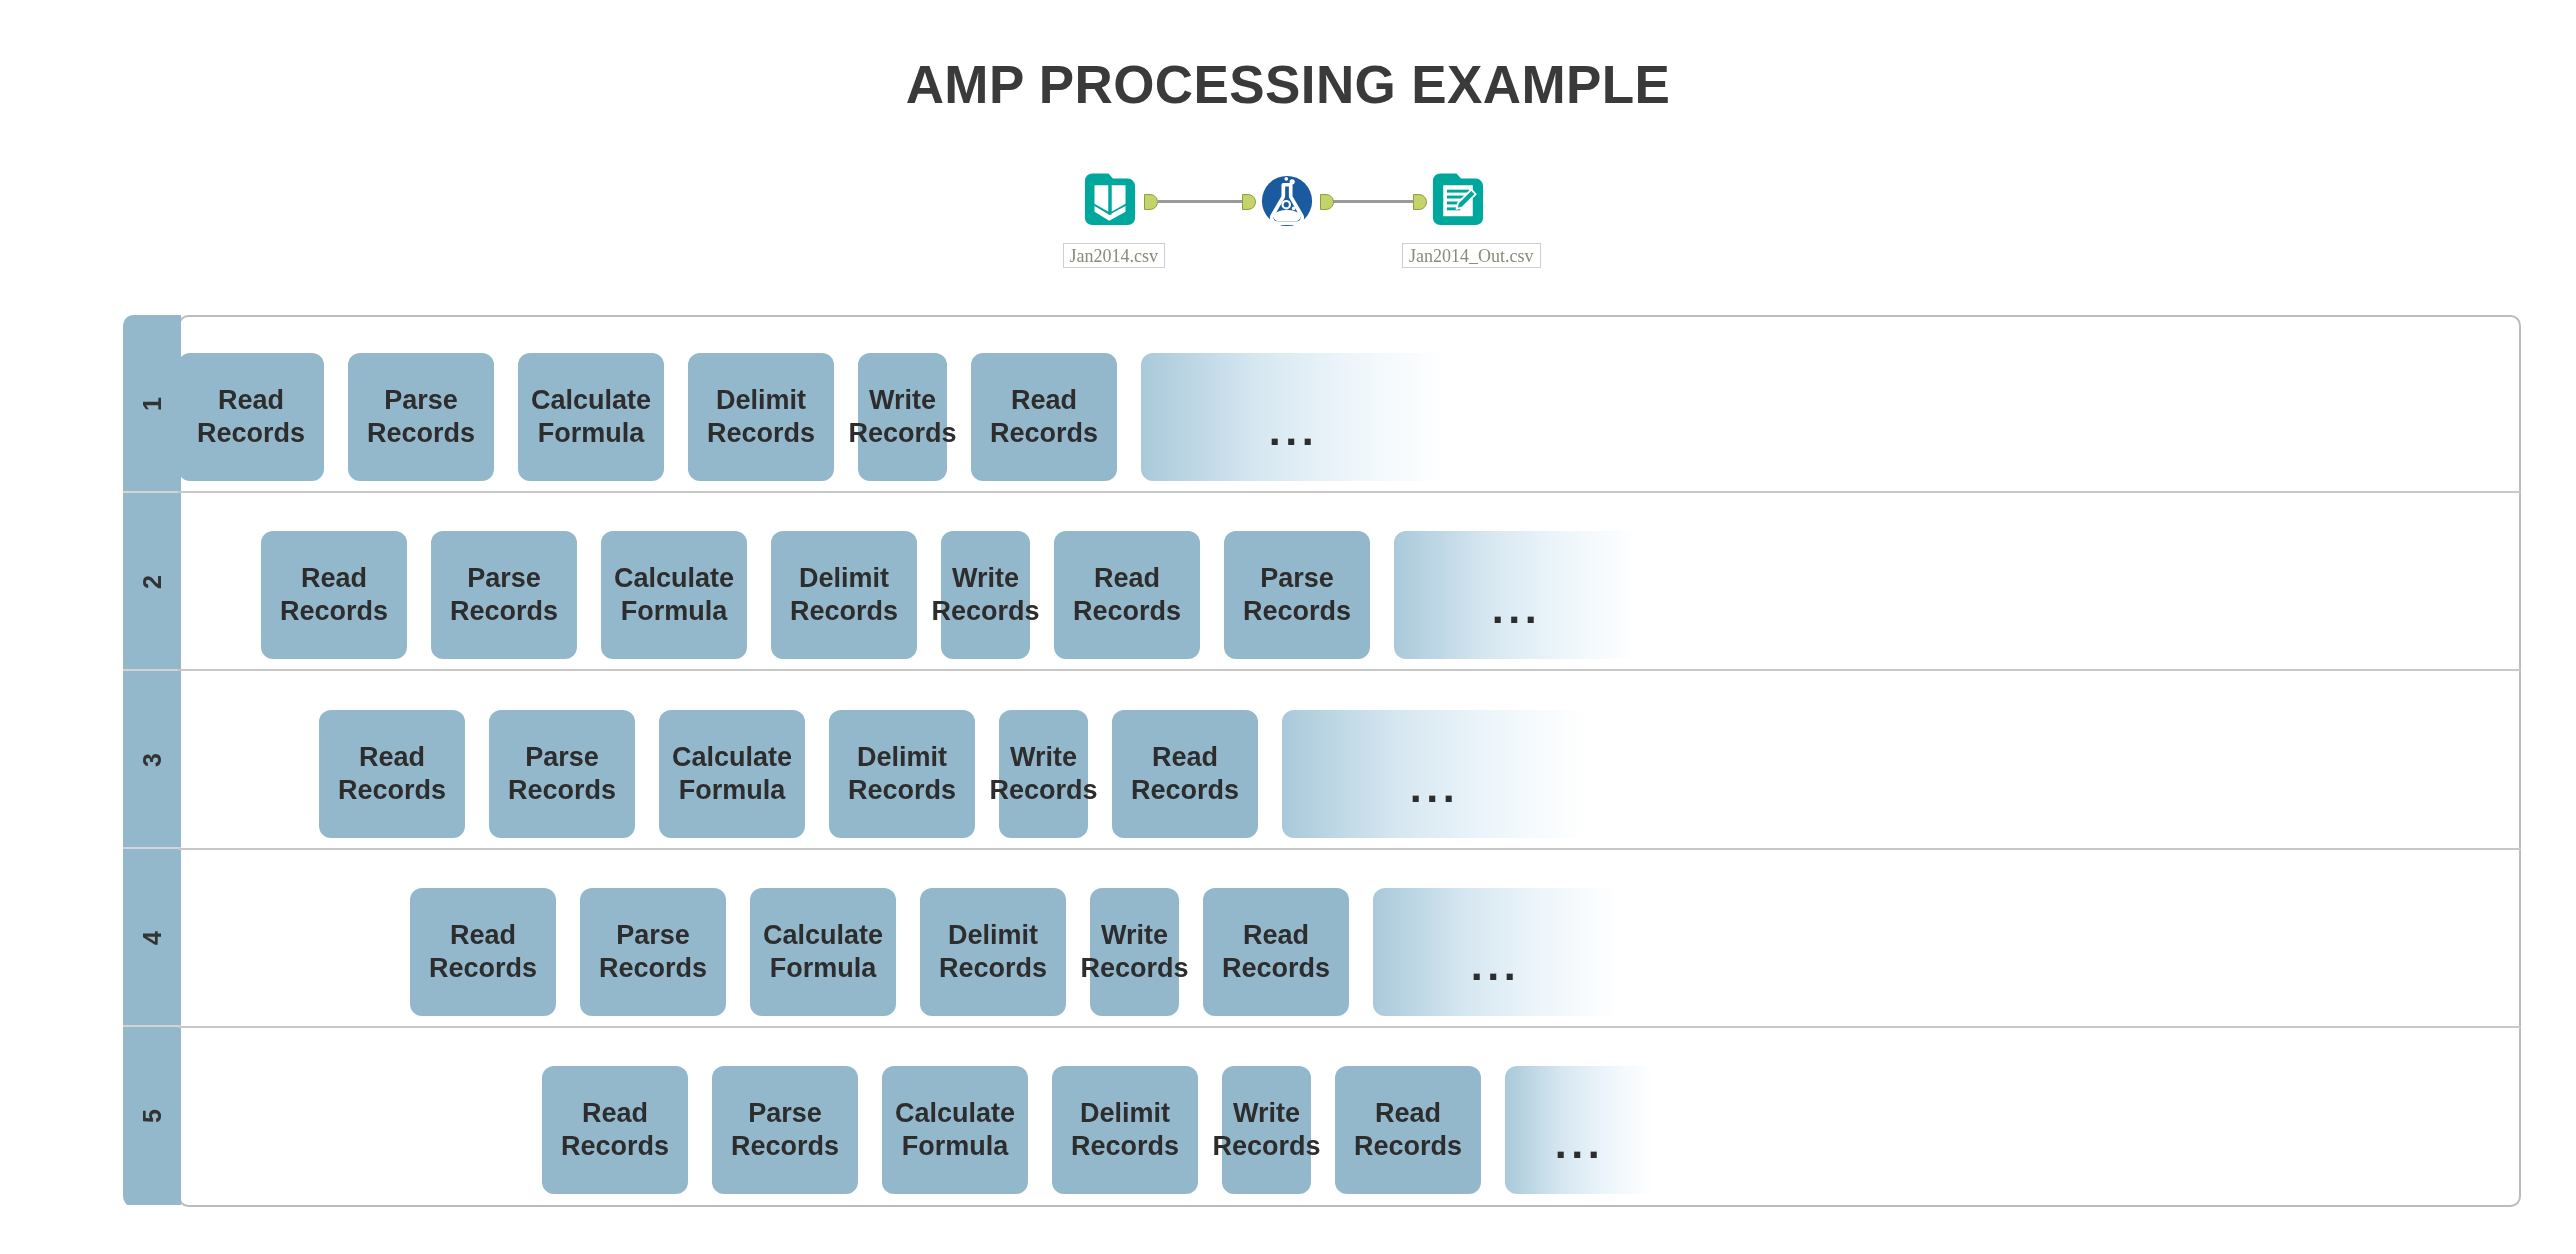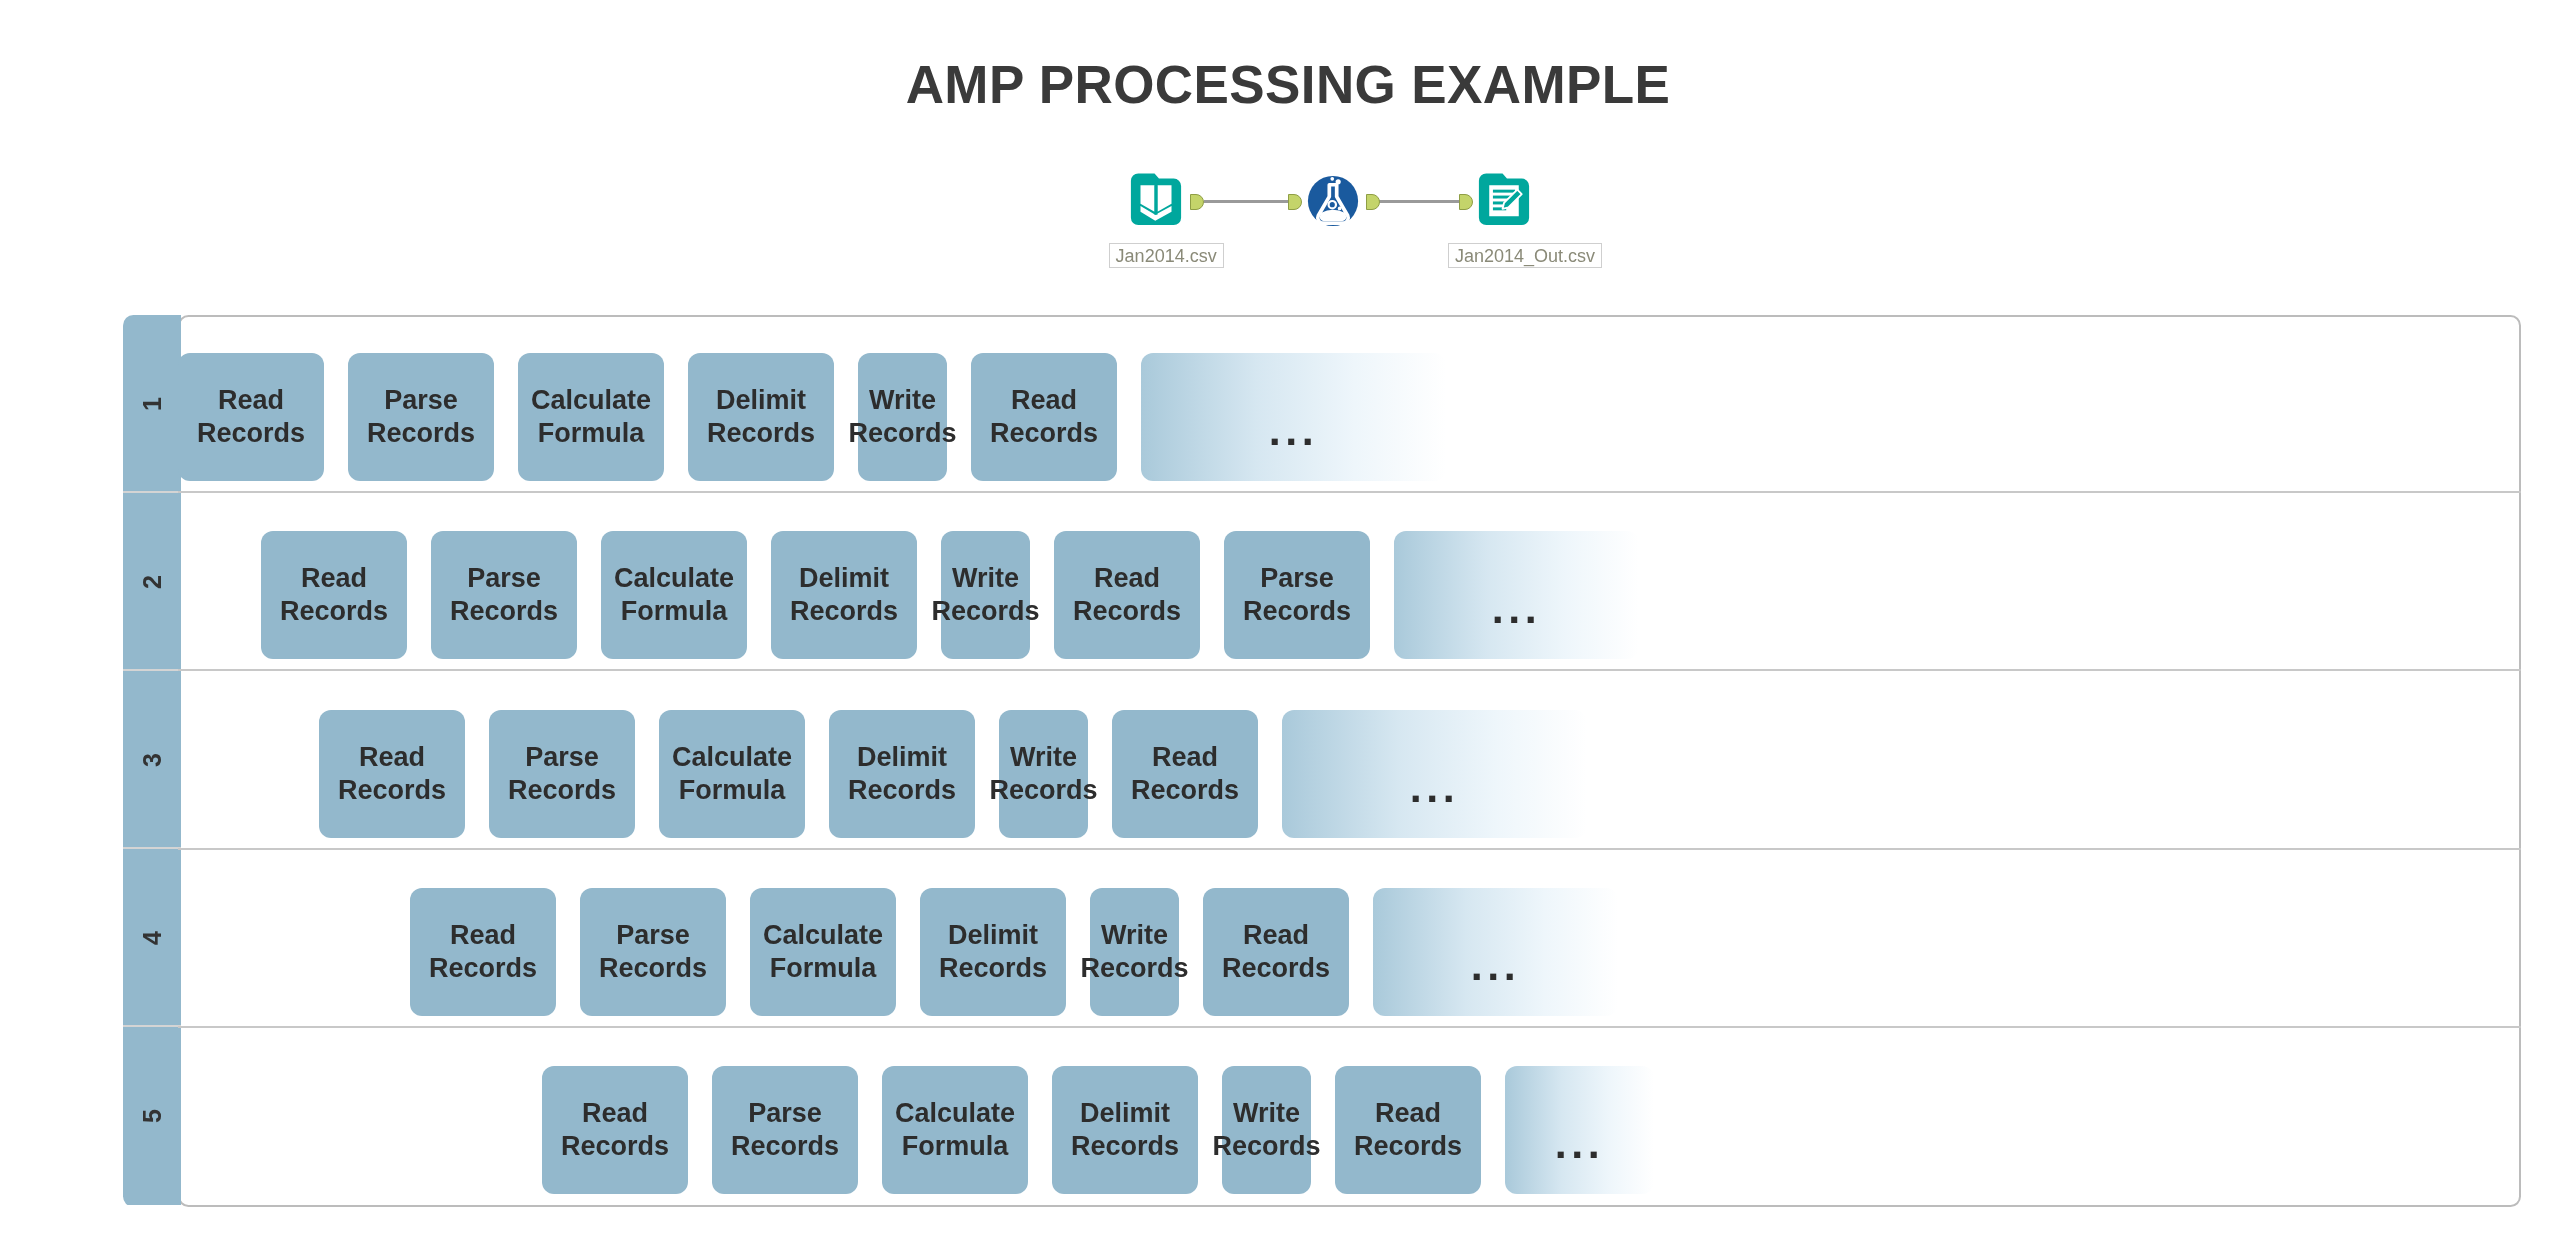--- a/index.html
+++ b/index.html
@@ -25,24 +25,25 @@
     font-size: 53px;
     font-weight: bold;
     color: #3a3a3a;
     letter-spacing: 0.4px;
     line-height: 1;
   }
 
   
   #workflow {
     position: absolute;
-    left: 1116px;
+    left: 1070px;
     top: 169px;
     width: 520px;
     height: 111px;
+    font-family: Liberation Serif, serif;
   }
   .wf-node {
     position: absolute;
     top: 0;
     width: 62px;
     height: 62px;
   }
   .wf-node.input  { left: 9px; }
   .wf-node.output { left: 357px; }
   .wf-node svg { display: block; width: 62px; height: 62px; }

